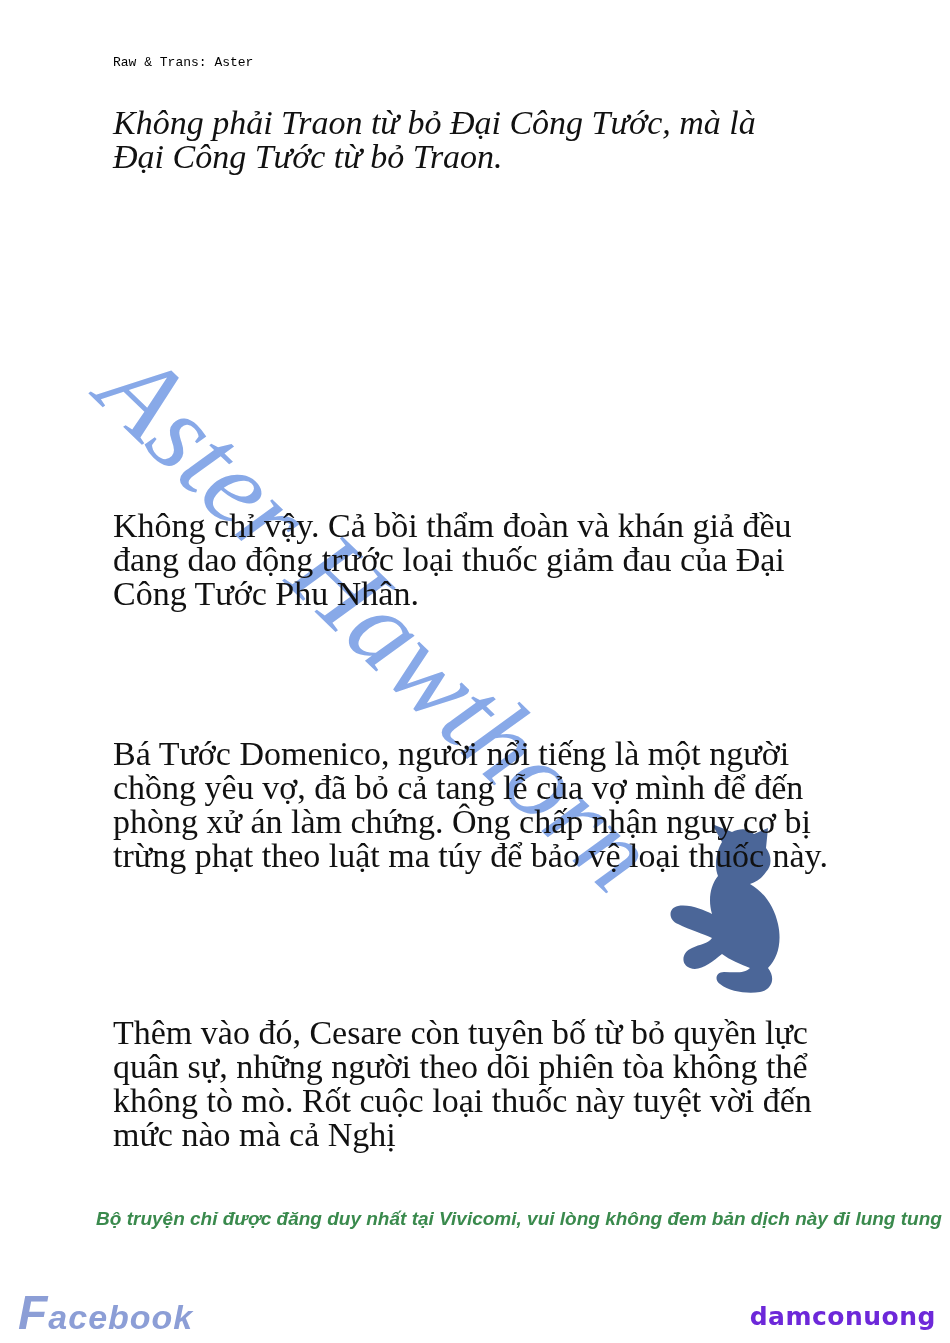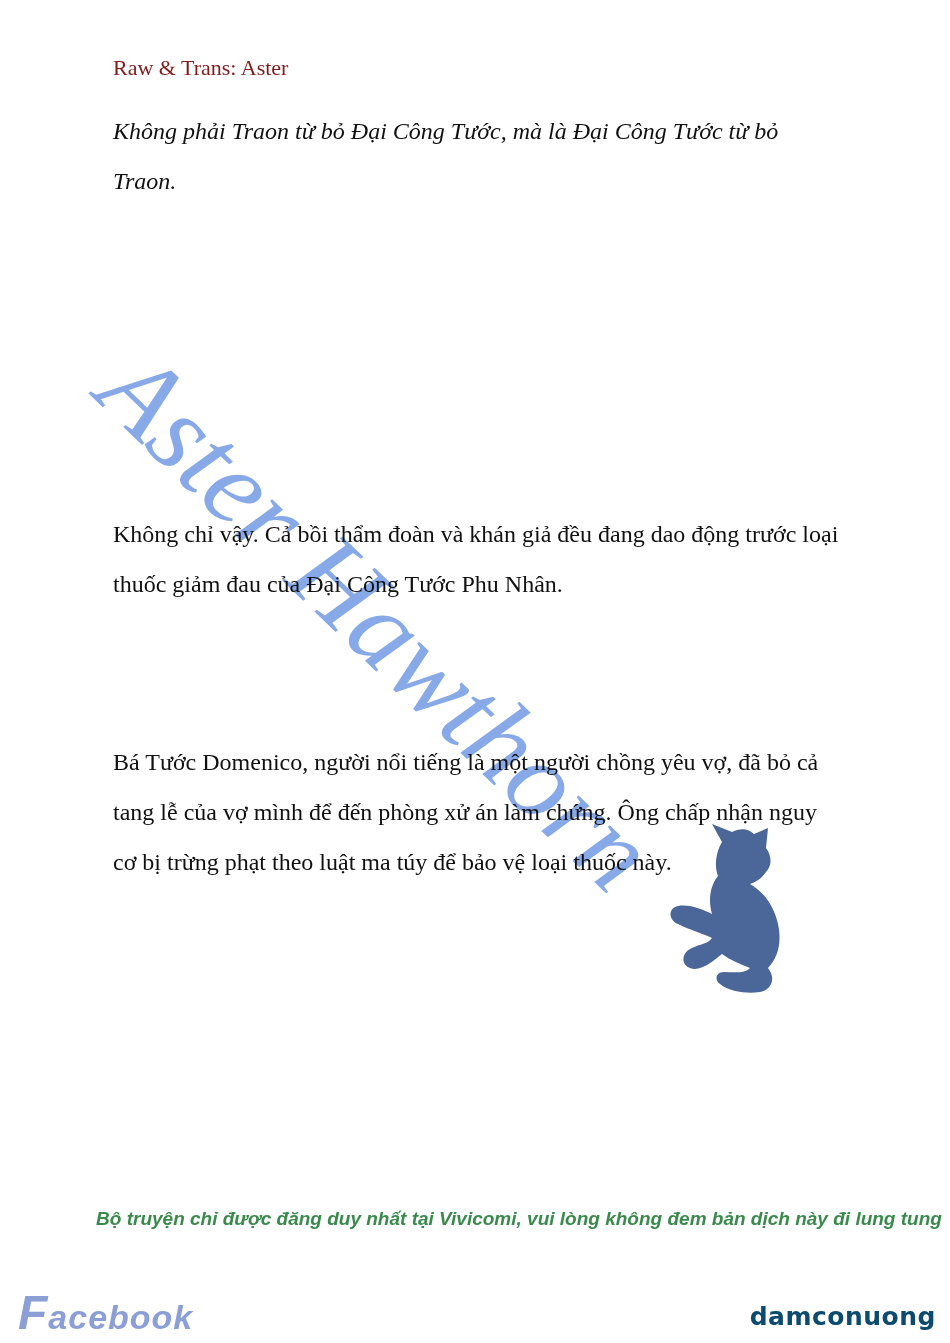--- a/index.html
+++ b/index.html
@@ -3,34 +3,34 @@
 <meta charset="utf-8">
 <style>
   html,body{margin:0;padding:0;background:#e8e8e8;}
   .page{
     position:relative;width:950px;height:1343px;margin:0 auto;
     background:#ffffff;overflow:hidden;
     font-family:"Liberation Serif","DejaVu Serif",serif;color:#111;
   }
   .credit{
     position:absolute;left:113px;top:55px;
-    font-family:Liberation Serif, serif;
-    font-size:22px;color:#7f1d1d;
+    font-family:Liberation Mono, monospace;
+    font-size:13px;color:#000000;
   }
   .watermark{
     position:absolute;left:158px;top:330px;
     font-size:112px;line-height:1;font-style:italic;
     white-space:nowrap;
     transform:rotate(44deg);transform-origin:0 0;
     color:#88a9e8;z-index:1;pointer-events:none;
   }
   .cat{position:absolute;left:660px;top:820px;width:135px;height:175px;z-index:1;}
   .para{
     position:absolute;left:113px;margin:0;z-index:2;
-    font-size:24px;line-height:50px;width:730px;
+    font-size:34px;line-height:34px;width:730px;
   }
   .para.intro{font-style:italic;top:106px;width:700px;}
   .p2{top:286px;} .p3{top:509px;} .p4{top:737px;} .p5{top:1016px;}
   .footer{
     position:absolute;left:0;top:1205px;width:100%;text-align:center;z-index:2;
     font-family:"Liberation Sans","DejaVu Sans",sans-serif;
     font-weight:bold;font-style:italic;
     font-size:19px;line-height:27px;color:#3a8a4d;padding-left:44px;
   }
   .vcomycs{
@@ -65,21 +65,22 @@
          C80,144 70,140 62,134 C52,142 40,152 30,148
          C20,144 22,132 32,128 C40,124 48,124 52,118
          C44,114 30,110 18,104 C8,100 8,88 18,86
          C30,84 44,90 52,94 C48,80 50,66 58,56
          C54,46 56,32 62,22 Z" fill="#4b6698"></path>
   </svg>
 
   <p class="para intro">Không phải Traon từ bỏ Đại Công Tước, mà là Đại Công Tước từ bỏ Traon.</p>
   <p class="para p3">Không chỉ vậy. Cả bồi thẩm đoàn và khán giả đều đang dao động trước loại thuốc giảm đau của Đại Công Tước Phu Nhân.</p>
   <p class="para p4">Bá Tước Domenico, người nổi tiếng là một người chồng yêu vợ, đã bỏ cả tang lễ của vợ mình để đến phòng xử án làm chứng. Ông chấp nhận nguy cơ bị trừng phạt theo luật ma túy để bảo vệ loại thuốc này.</p>
+  <p class="para p5">Thêm vào đó, Cesare còn tuyên bố từ bỏ quyền lực quân sự, những người theo dõi phiên tòa không thể không tò mò. Rốt cuộc loại thuốc này tuyệt vời đến mức nào mà cả Nghị</p>
 
   <div class="footer" style="color: rgb(58, 138, 77);">
     <div>Bộ truyện chỉ được đăng duy nhất tại Vivicomi, vui lòng không đem bản dịch này đi lung tung</div>
   </div>
 
   <span class="vcomycs" style="color: rgb(140, 158, 214);">Facebook</span>
-  <span class="damconuong" style="color: #0c4a6e;">damconuong</span>
+  <span class="damconuong" style="color: #6d28d9;">damconuong</span>
 
 </div>
 
 </body></html>

